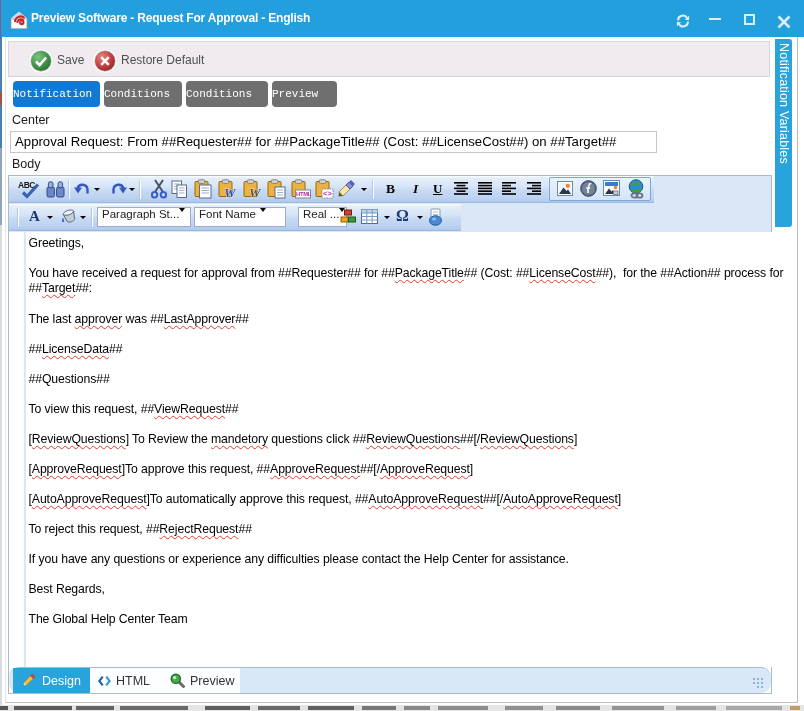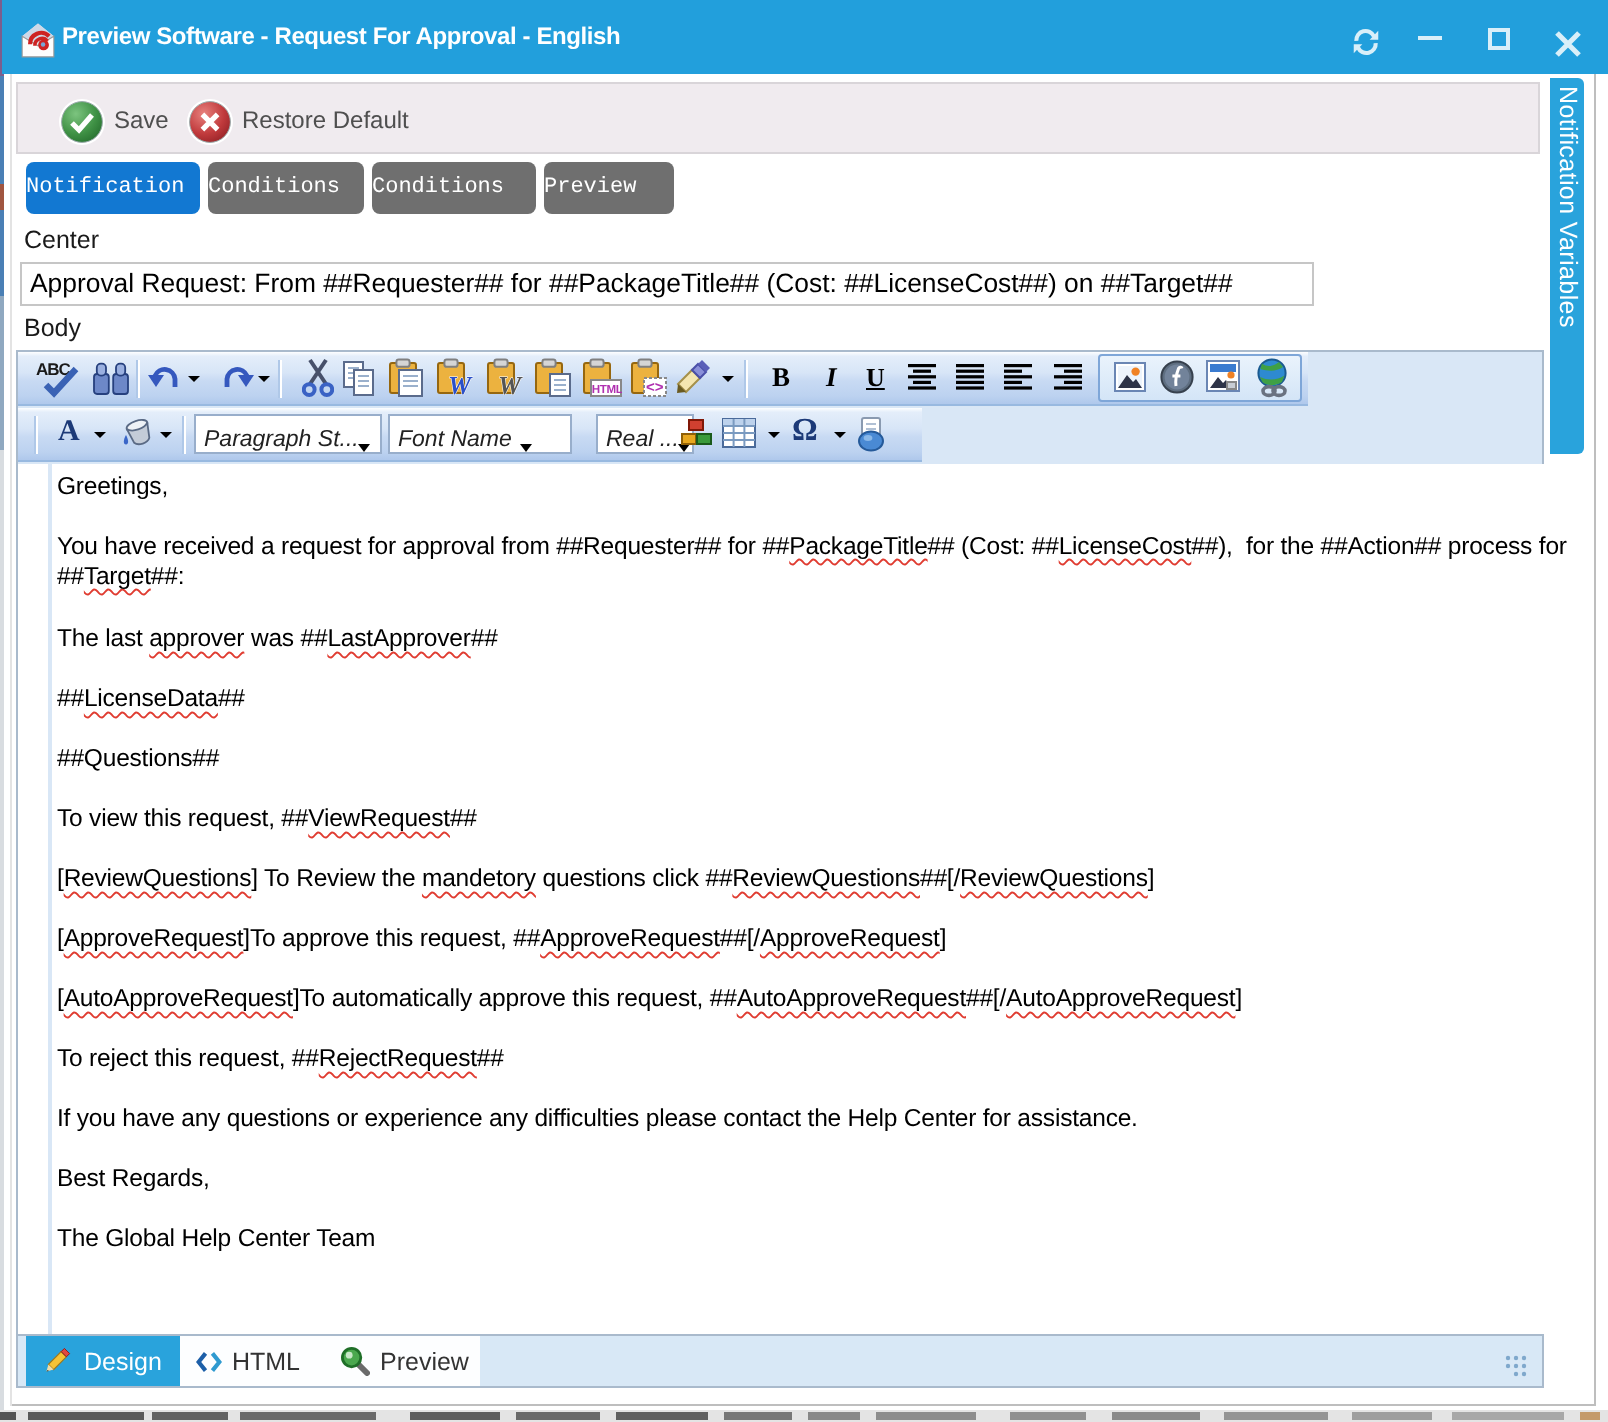--- a/index.html
+++ b/index.html
@@ -23,33 +23,33 @@
 
 
 .flabel { color:#1a1a1a; font-size:12.5px; }
 #subjinput { left:10px; top:131px; width:647px; height:22px; background:#fff; border:1px solid #C6C6C6; font-size:13.2px; color:#000; line-height:20px; padding-left:4px; white-space:nowrap; }
 
 
 #editor { left:8px; top:175px; width:764px; height:519px; border:1px solid #A9BACC; background:#fff; }
 #dock { left:0; top:0; width:762px; height:56px; background:#D9E7F6; }
 .tstrip { position:absolute; height:27px; background:linear-gradient(#FDFEFF 0%, #E4EEFA 8%, #D7E5F7 40%, #C8DAF3 55%, #BCD2F0 85%, #AFC8EC 100%); border-bottom:1px solid #98B9E0; display:flex; align-items:center; }
 .darr { width:0; height:0; border-left:3.5px solid transparent; border-right:3.5px solid transparent; border-top:4px solid #000; flex:none; margin:0 3px; }
-.combo { background:#fff; border:1px solid #98AECB; height:20px; font-size:11.5px; color:#222; display:flex; align-items:flex-end; padding:0 18px 0 4px; flex:none; position:relative; white-space:nowrap; overflow:hidden;font-style:italic; }
+.combo { background:#fff; border:1px solid #98AECB; height:20px; font-size:11.5px; color:#222; display:flex; align-items:flex-start; padding:0 18px 0 4px; flex:none; position:relative; white-space:nowrap; overflow:hidden; }
 .combo .darr { margin:0 1px 0 auto; }
 
 
 .ti { position:absolute; }
 .tsep2 { position:absolute; top:4px; width:1px; height:19px; background:#fff; box-shadow:-1px 0 0 #AFC8E8; }
 .tdar { position:absolute; top:12px; width:0; height:0; border-left:3px solid transparent; border-right:3px solid transparent; border-top:3.5px solid #000; }
 .serifbtn { position:absolute; color:#000; font-family:"Liberation Serif", serif; }
 #content { left:0; top:56px; width:762px; height:435px; background:#fff; border-left:2px solid #D9E7F6; padding:3.5px 0 0 2.5px; font-size:12.25px; letter-spacing:-0.1px; color:#000; overflow:hidden;margin-left:15px; }
 #content p { margin:0 0 15px 0; line-height:15px; white-space:nowrap; }
 .sq { text-decoration:underline; text-decoration-style:wavy; text-decoration-color:#E03C31; text-decoration-thickness:1px; text-underline-offset:2px; text-decoration-skip-ink:none; }
 
-#btmstrip { left:0; top:491px; width:762px; height:26px; background:#D8E8F6; border-top:1px solid #A9BACC; }
+#btmstrip { left:0; top:491px; width:762px; height:26px; background:#D8E8F6; border-top:1px solid #A9BACC;border-radius:10px; }
 .btab { position:absolute; top:0; height:25px; font-size:12.5px; display:flex; align-items:center; }
 #btab-design { left:4px; width:77px; background:#29A3DC; color:#fff; }
 #btab-html { left:81px; width:60px; background:#FDFEFF; color:#333; }
 #btab-prev { left:141px; width:90px; background:#FDFEFF; color:#333; }
 
 
 #vtab { left:775px; top:39px; width:17px; height:188px; background:#29A3DC; border-radius:0 3px 3px 0; }
 #vtab span { position:absolute; left:2px; top:4px; color:#fff; font-size:12.5px; letter-spacing:0.2px; writing-mode:vertical-lr; white-space:nowrap; }
 
 

